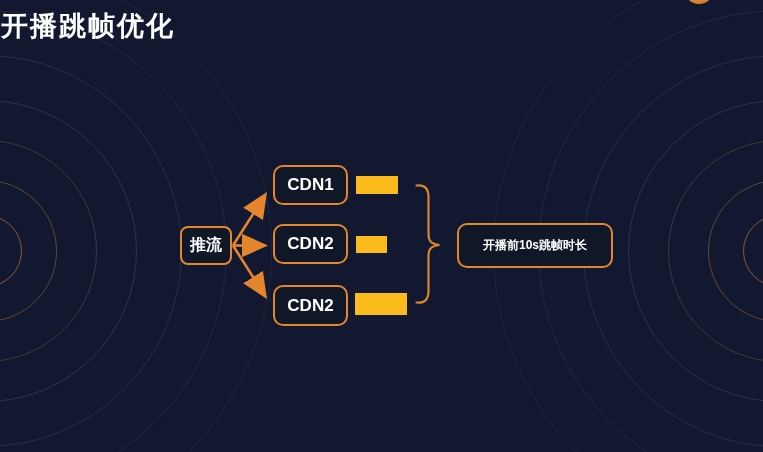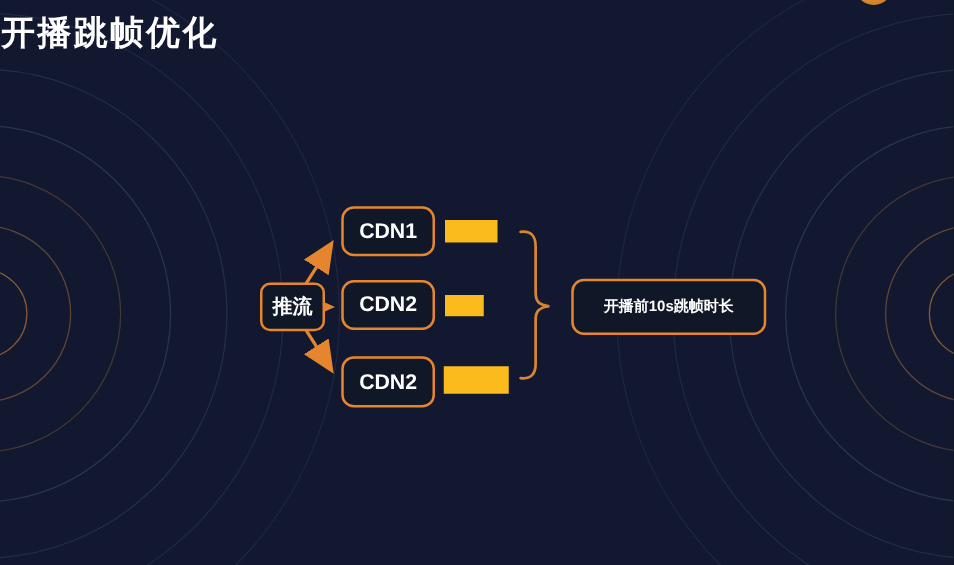--- a/index.html
+++ b/index.html
@@ -17,21 +17,21 @@
     font-size:27px;font-weight:700;letter-spacing:2px;color:#ffffff;
   }
   
   .node{
     position:absolute;box-sizing:border-box;
     border:2px solid #e5862f;border-radius:10px;
     background:#101828;
     display:flex;align-items:center;justify-content:center;
     font-weight:700;color:#ffffff;
   }
-  .node-push{left:180px;top:226px;width:52px;height:39px;font-size:16px;border-radius:8px;margin-left:28px;}
+  .node-push{left:180px;top:226px;width:52px;height:39px;font-size:16px;border-radius:8px;}
   .node-cdn1{left:273px;top:165px;width:75px;height:40px;font-size:17px;}
   .node-cdn2{left:273px;top:224px;width:75px;height:40px;font-size:17px;}
   .node-cdn3{left:273px;top:285px;width:75px;height:41px;font-size:17px;}
   .node-result{left:457px;top:223px;width:156px;height:45px;font-size:12px;border-radius:10px;}
   
   .bar{
     position:absolute;background:#fcbb1c;
   }
   .bar1{left:356px;top:176px;height:18px;}
   .bar2{left:356px;top:236px;height:17px;}

